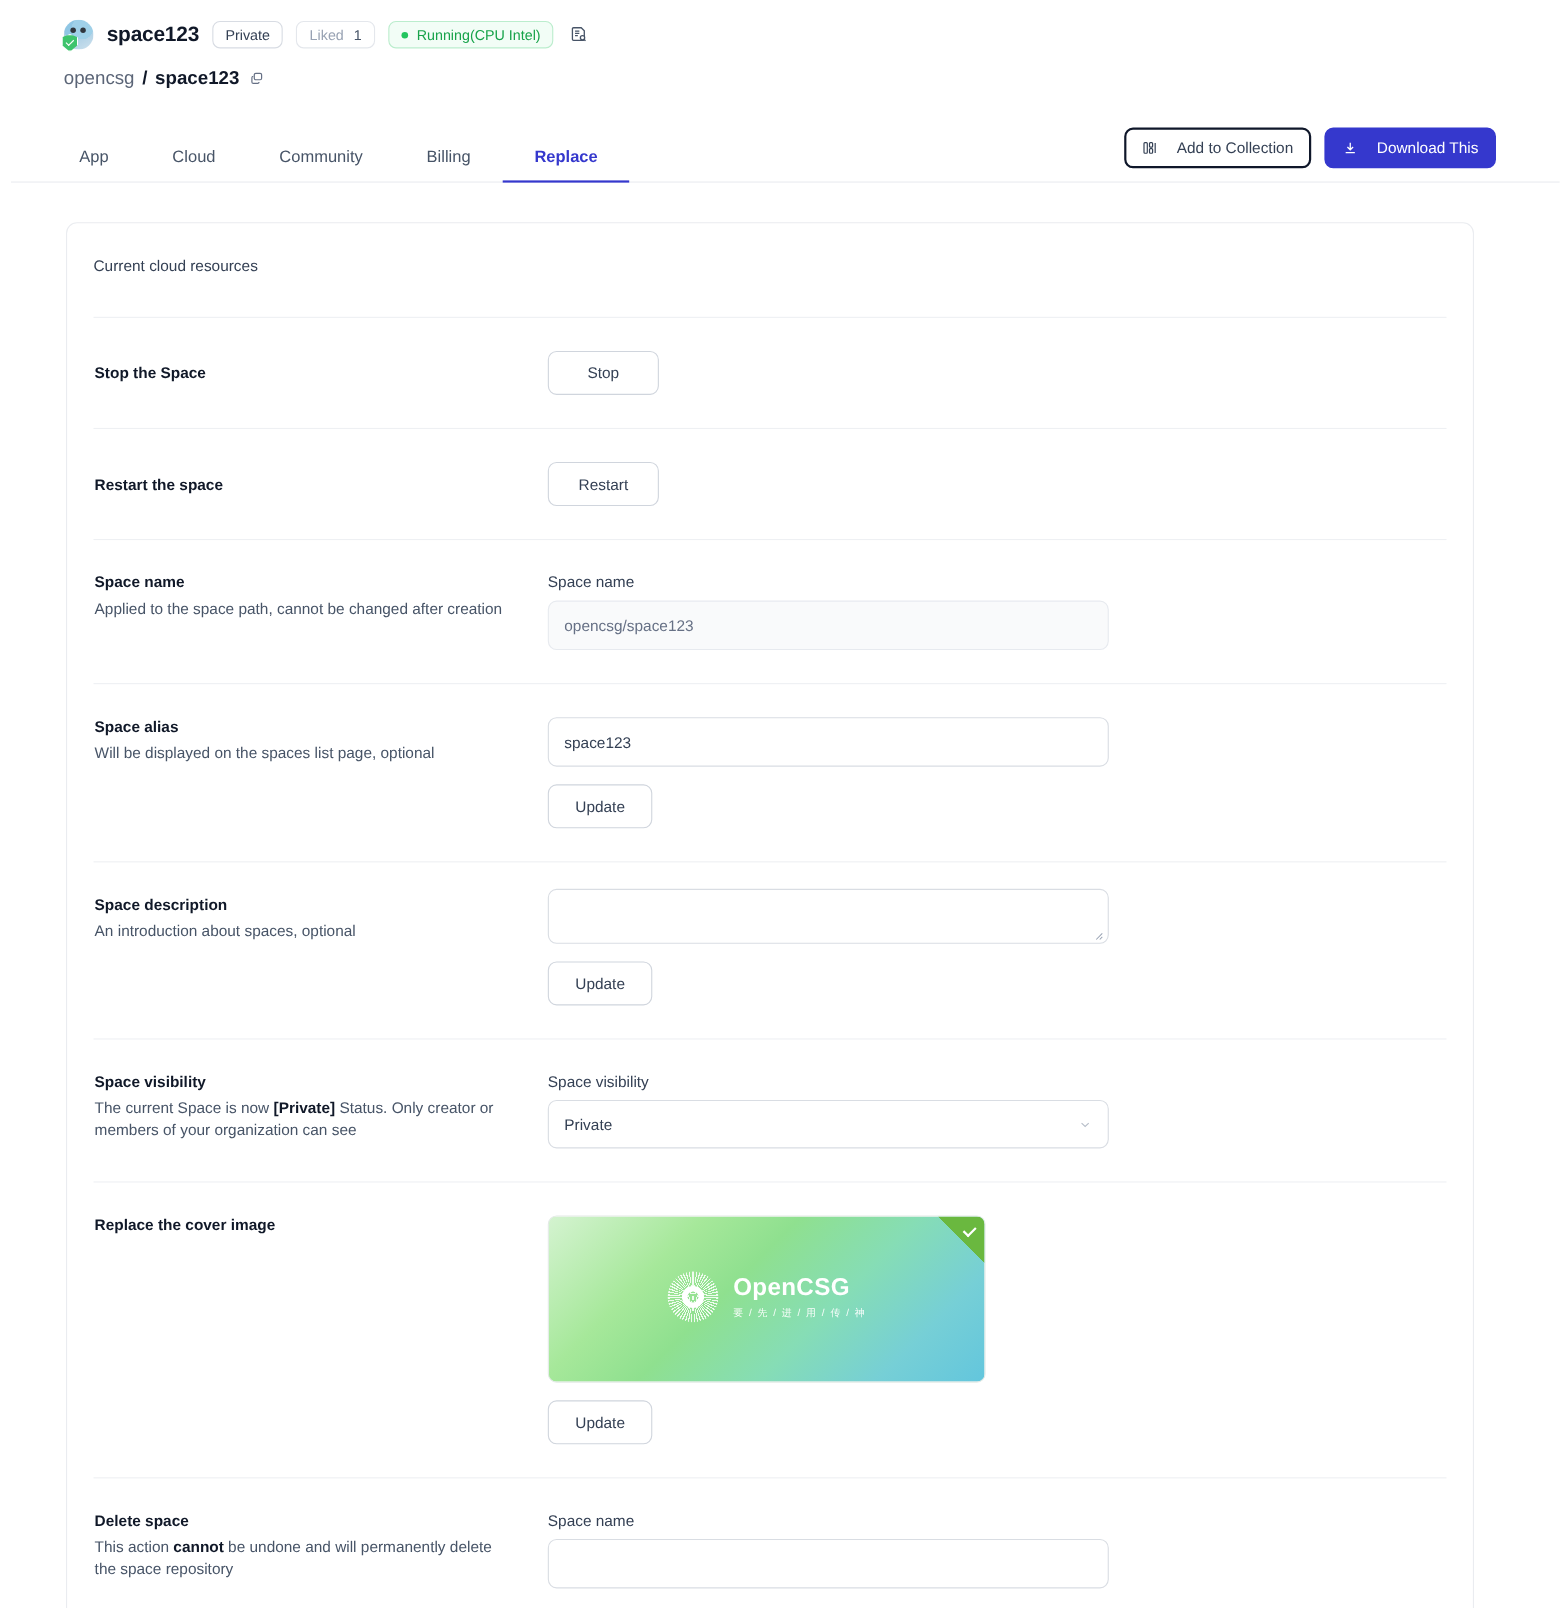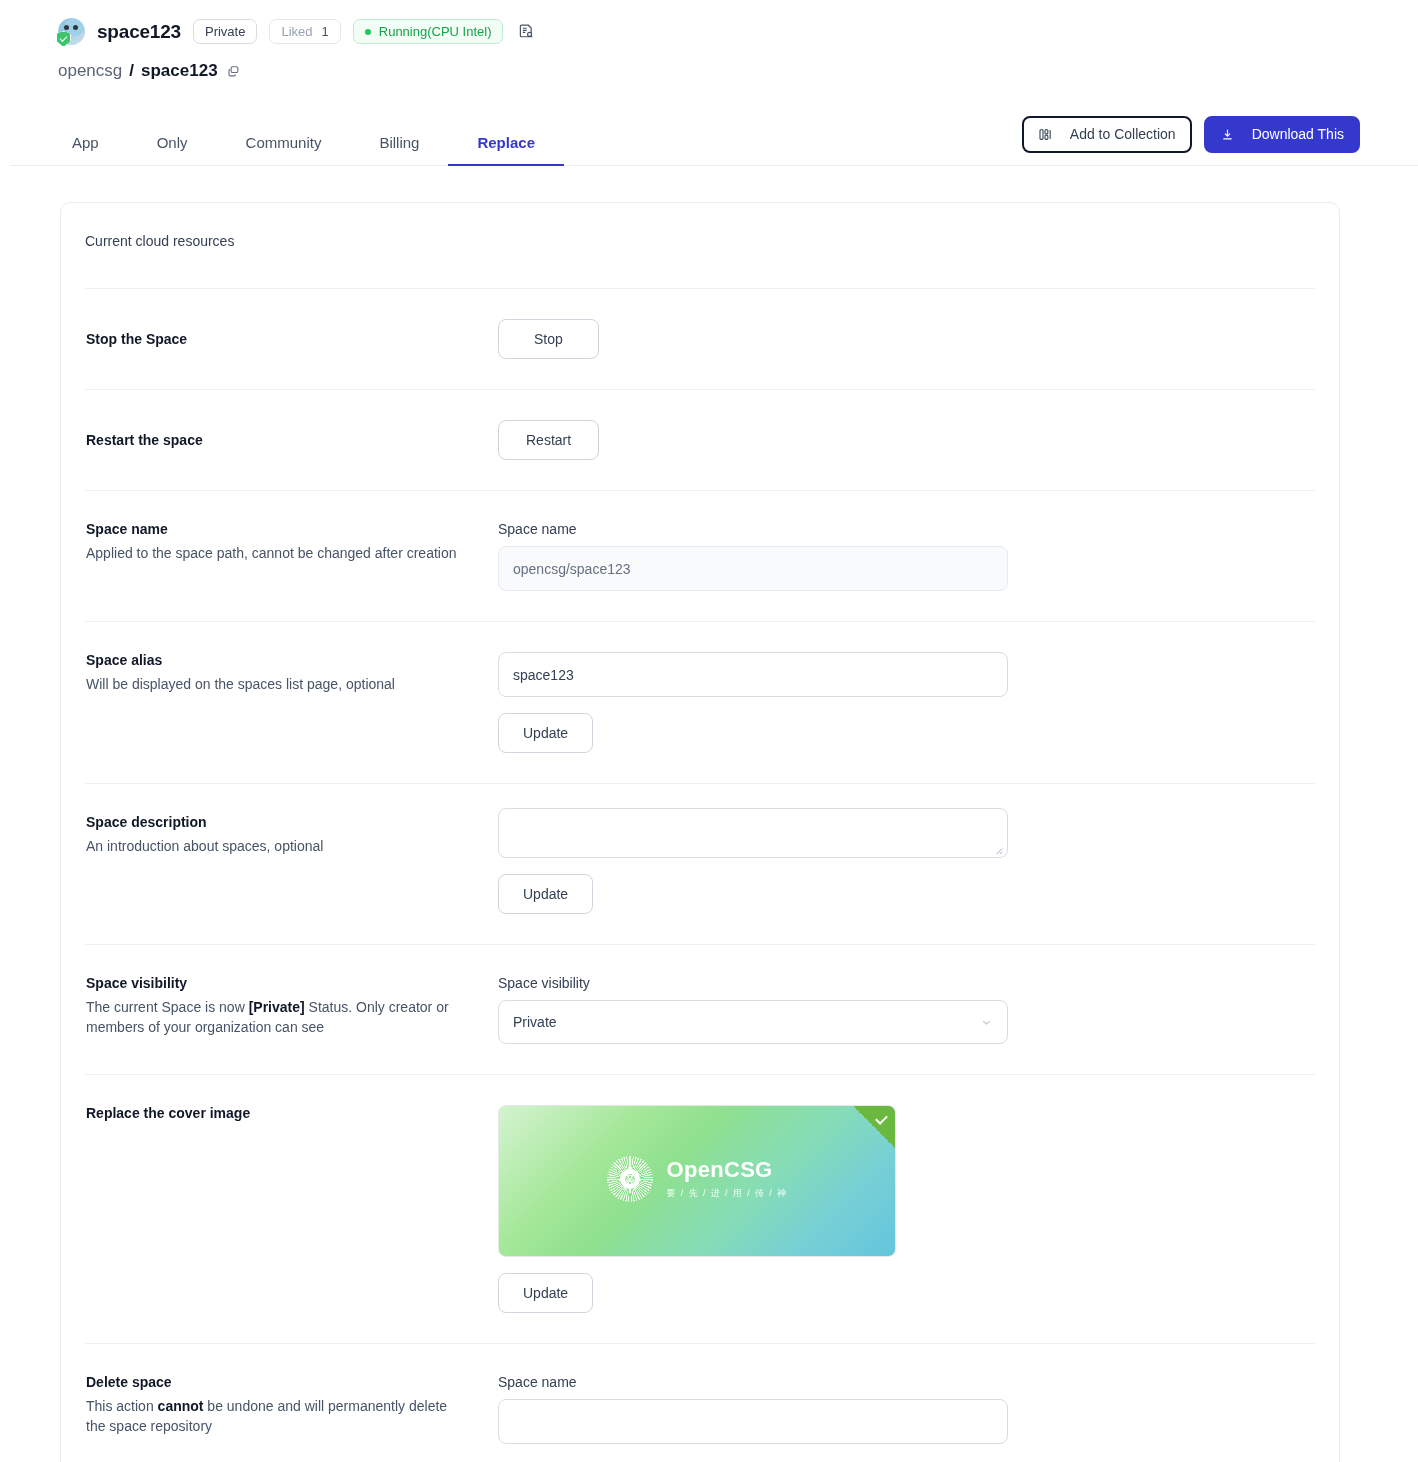--- a/index.html
+++ b/index.html
@@ -347,21 +347,21 @@
       <svg width="15" height="15" viewBox="0 0 18 18" fill="none" stroke="#667085" stroke-width="1.3">
         <rect x="6.2" y="3.2" width="8" height="7" rx="1.6"></rect>
         <path d="M11.4 12.6a1.6 1.6 0 0 1-1.6 1.6H5.2a1.6 1.6 0 0 1-1.6-1.6V8a1.6 1.6 0 0 1 1.6-1.6"></path>
       </svg>
     </span>
   </div>
 
   <div class="tabrow">
     <div class="tabs">
       <div class="tab">App</div>
-      <div class="tab">Only</div>
+      <div class="tab">Cloud</div>
       <div class="tab">Community</div>
       <div class="tab">Billing</div>
       <div class="tab active">Replace</div>
     </div>
     <div class="tab-actions">
       <button class="btn">
         <span>
           <svg width="15" height="15" viewBox="0 0 18 18" fill="none" stroke="#344054" stroke-width="1.3">
             <rect x="2.4" y="3.2" width="3.6" height="11.6" rx="1"></rect>
             <rect x="8.4" y="3.2" width="3.4" height="5" rx="1"></rect>

